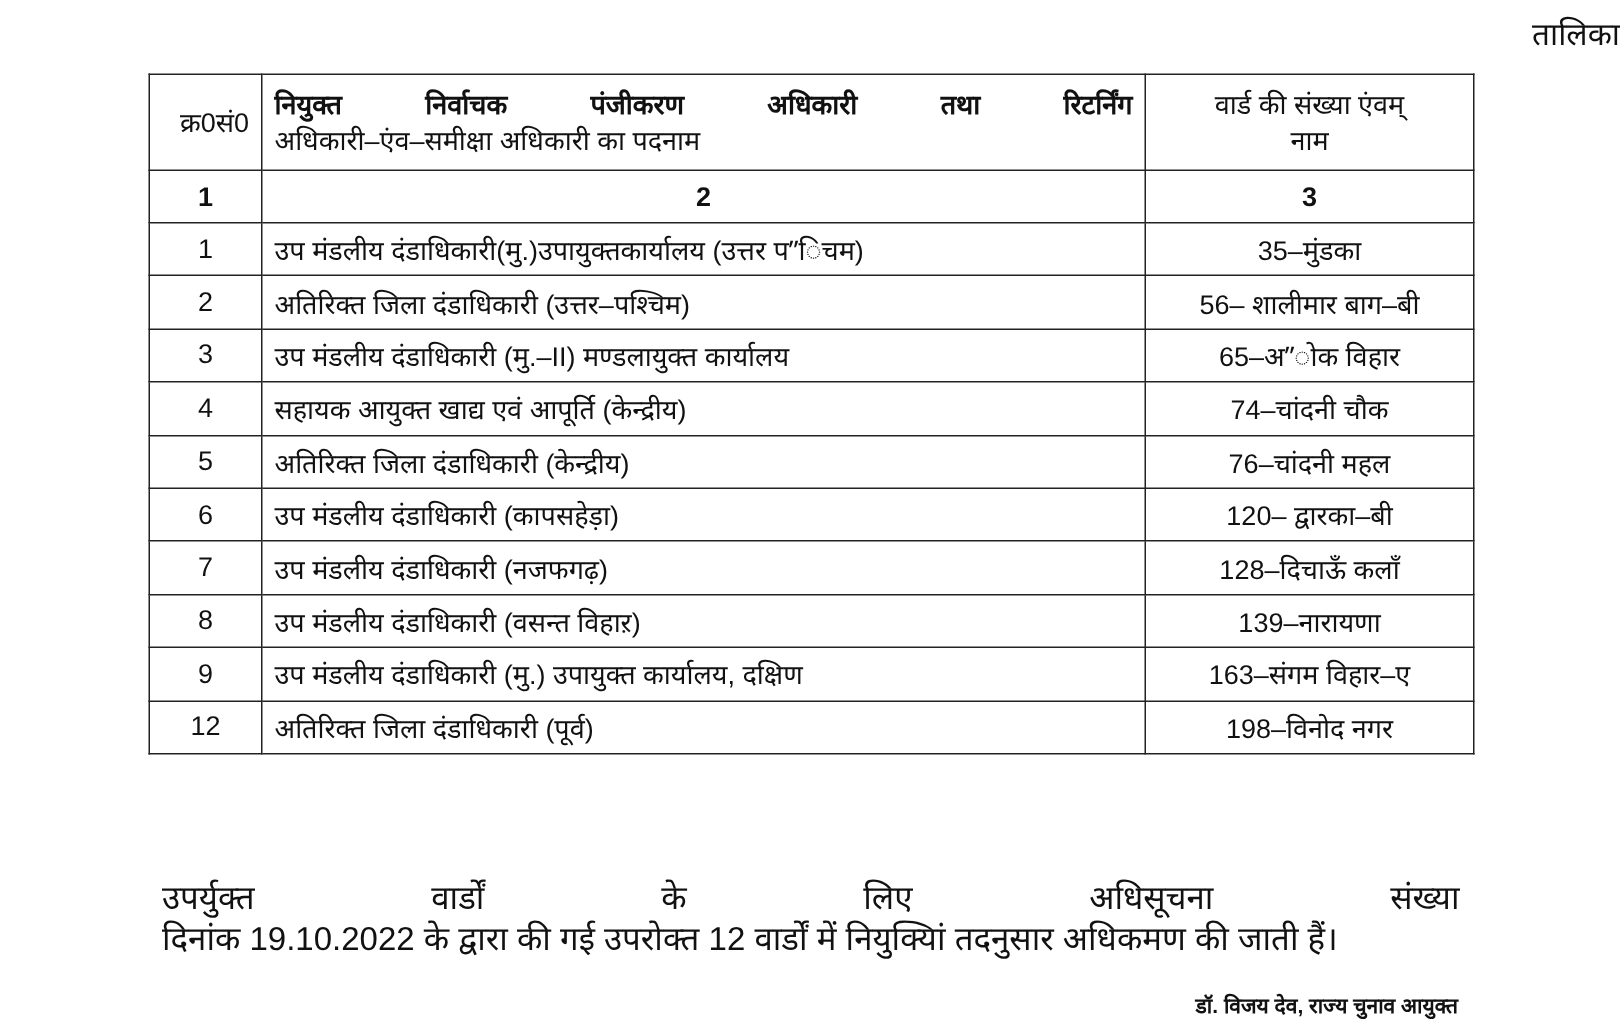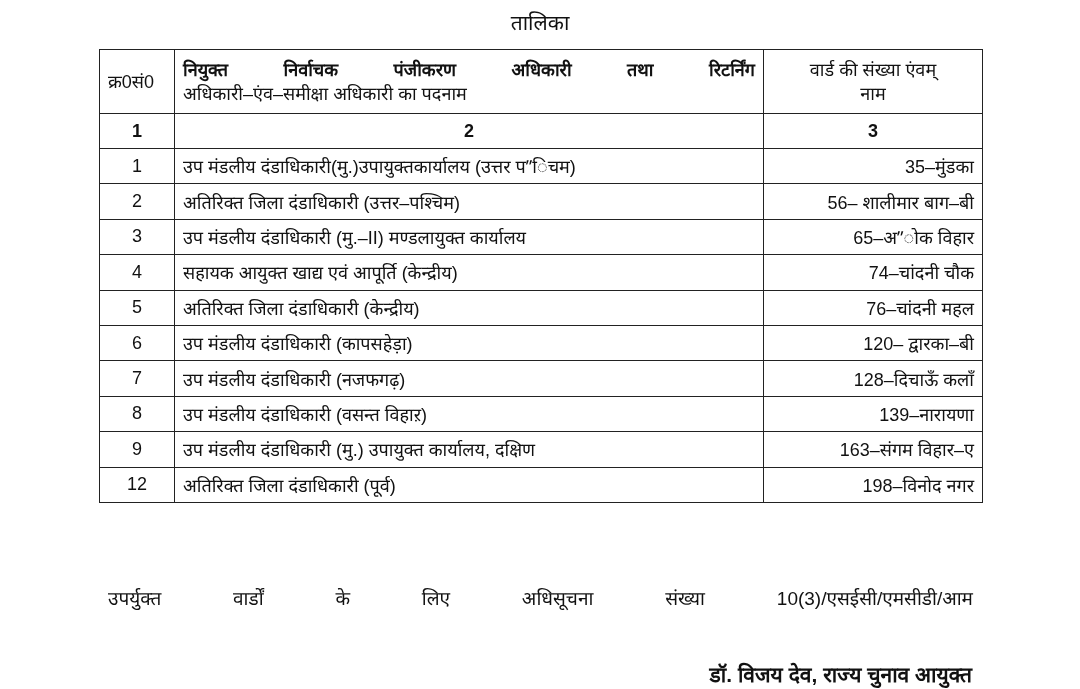--- a/index.html
+++ b/index.html
@@ -3,55 +3,55 @@
   <meta charset="utf-8">
   <style>
     html, body { margin: 0; padding: 0; background: #ffffff; }
     body {
       width: 1080px; height: 689px; position: relative; overflow: hidden;
       font-family: "Liberation Sans", "DejaVu Sans", sans-serif;
       color: #111111;
     }
     .title {
       position: absolute; left: 0; width: 1080px; top: 8px;
-      text-align: center; font-size: 21px;
+      text-align: right; font-size: 21px;
     }
     table.main {
       position: absolute; left: 99px; top: 49px;
       width: 883px; border-collapse: collapse; table-layout: fixed;
       font-size: 18px;
     }
     table.main td, table.main th {
       border: 1.3px solid #222;
       padding: 0 8px;
       font-weight: normal;
       vertical-align: middle;
     }
     col.c1 { width: 75px; }
     col.c2 { width: 589px; }
     col.c3 { width: 219px; }
     tr.head th { height: 63px; line-height: 24px; }
-    th.h-sn { text-align: left; padding: 0 4px; vertical-align: top; padding-top: 6px; font-size: 18px; }
+    th.h-sn { text-align: right; padding: 0 4px; vertical-align: top; padding-top: 6px; font-size: 18px; }
     th.h-desig { text-align: justify; text-align-last: left; vertical-align: top; padding-top: 6px; }
     th.h-desig .l1 { display: flex; justify-content: space-between; font-weight: bold; }
     th.h-ward { text-align: center; vertical-align: top; padding-top: 6px; }
     tr.numrow td { height: 34px; text-align: center; font-weight: bold; }
     tr.datarow td { height: 34.4px; }
     td.sn { text-align: center; font-weight: bold; }
     td.desig { text-align: left; }
-    td.ward { text-align: right; }
+    td.ward { text-align: center; }
     .note {
       position: absolute; left: 108px; top: 585px; width: 865px;
-      font-size: 19px; line-height: 27px;
+      font-size: 22px; line-height: 27px;
     }
     .note .line1 { text-indent: 58px; display: flex; justify-content: space-between; }
     .note .line1 span { text-indent: 0; }
     .sign {
       position: absolute; right: 108px; top: 660px;
-      font-size: 21px; font-weight: bold;
+      font-size: 14px; font-weight: bold;
     }
   </style>
 </head>
 <body>
 
 <div class="title">तालिका</div>
 
 <table class="main">
   <colgroup>
       <col class="c1">
@@ -138,17 +138,17 @@
 </table>
 
 <div class="note">
   <div class="line1" id="note-l1">
       <span>उपर्युक्त</span>
       <span>वार्डों</span>
       <span>के</span>
       <span>लिए</span>
       <span>अधिसूचना</span>
       <span>संख्या</span>
-      <span>10(3)/एसईसी/एमसीडी/आम</span>
     </div>
+  <div>दिनांक 19.10.2022 के द्वारा की गई उपरोक्त 12 वार्डों में नियुक्यिां तदनुसार अधिकमण की जाती हैं।</div>
 </div>
 
 <div class="sign">डॉ. विजय देव, राज्य चुनाव आयुक्त</div>
 
 </body></html>

